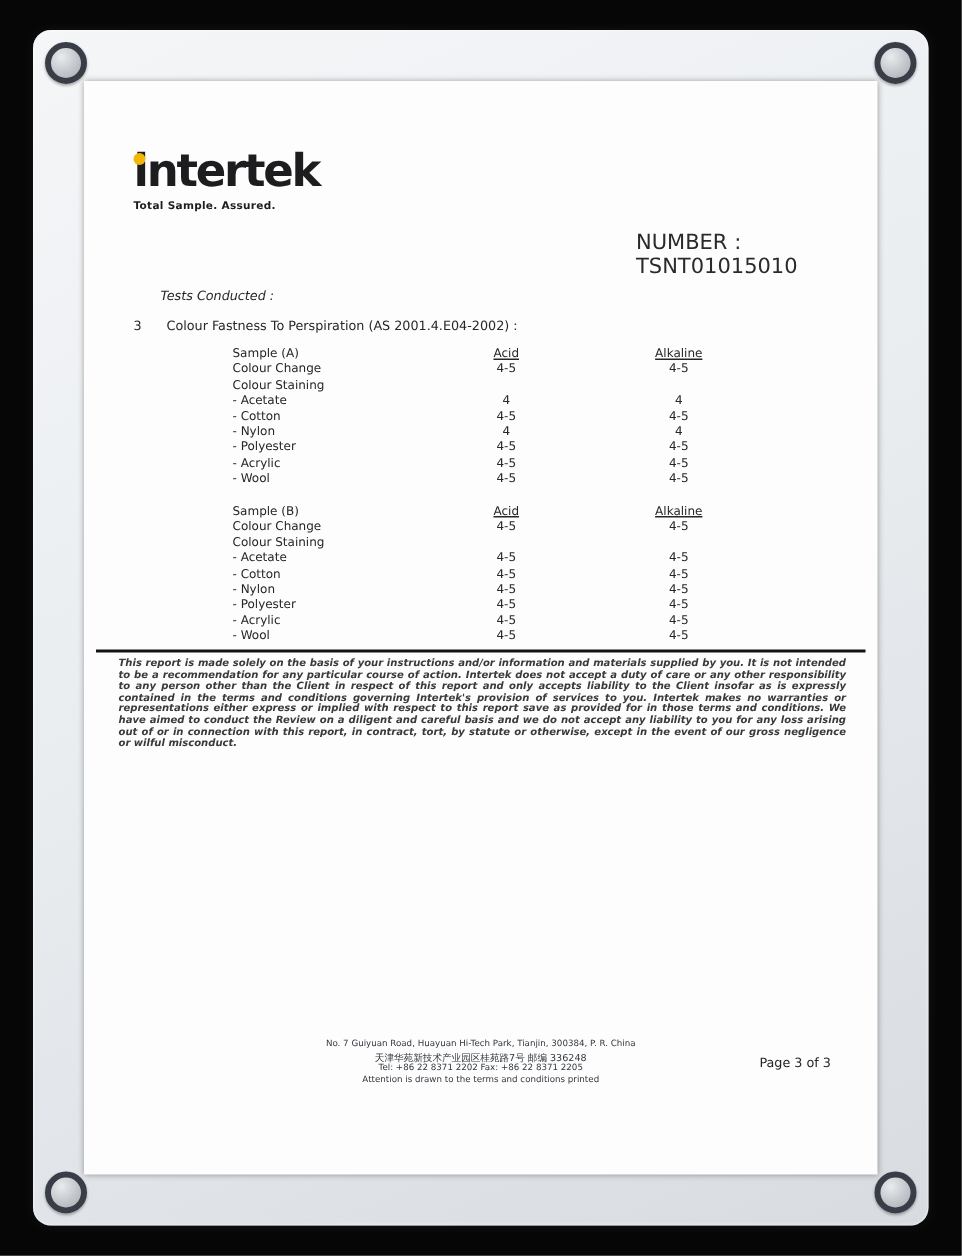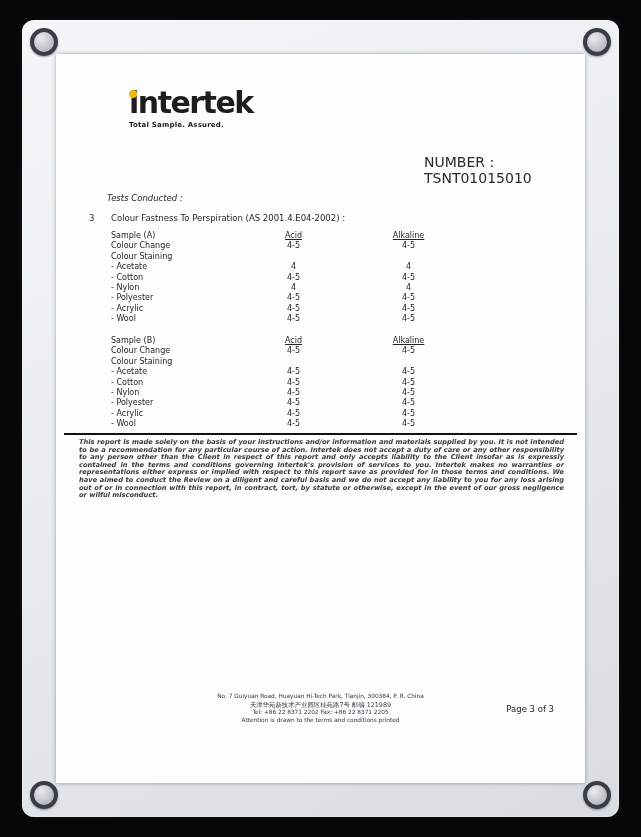--- a/index.html
+++ b/index.html
@@ -18,38 +18,38 @@
   .grommet.tl { left:8px;  top:8px; }
   .grommet.tr { right:8px; top:8px; }
   .grommet.bl { left:8px;  bottom:8px; }
   .grommet.br { right:8px; bottom:8px; }
 
   .page { position:absolute; left:34px; top:34px; width:529px; height:729px;
           background:#fdfdfd; box-shadow:0 0 4px rgba(0,0,0,0.35);
           color:#262626; }
 
   
-  .logo { position:absolute; left:33px; top:34px;margin-left:40px; }
+  .logo { position:absolute; left:33px; top:46px; }
   .wordmark { position:relative; font-size:30px; font-weight:bold; letter-spacing:-1.5px;
               color:#1d1d1f; line-height:30px; }
   .logo-dot { position:absolute; left:0px; top:2px; width:8px; height:8px;
               border-radius:50%; background:#f2b705; }
   .tagline { font-size:7px; font-weight:bold; color:#1d1d1f; margin-top:3px; letter-spacing:0.2px; }
 
   .number-line { position:absolute; left:368px; top:100px; font-size:14px; color:#2a2a2a; }
 
   .tests-conducted { position:absolute; left:51px; top:139px; font-size:8.5px;font-style:italic; }
 
   .section-row { position:absolute; left:33px; top:159px; font-size:8.5px; display:flex; }
   .section-no { width:22px; }
 
   .test-table { position:absolute; left:0; width:100%; padding-left:55px; }
   .table-a { top:177px; }
   .table-b { top:282px; }
-  .trow { display:flex; font-size:8px; line-height:10.4px; }
+  .trow { display:flex; font-size:8px; line-height:10.4px;margin-left:44px; }
   .tlabel { flex:0 0 125px; }
   .tcol { flex:0 0 115px; text-align:center; }
   .thead .tcol { text-decoration:underline; }
 
   .rule { position:absolute; left:8px; top:379px; width:513px; height:2px; background:#121212; }
 
   .disclaimer { position:absolute; left:23px; top:385px; width:485px;
                 font-size:6.7px; line-height:7.6px; font-style:italic;
                 text-align:justify; color:#3a3a3a;font-weight:bold; }
 
@@ -185,19 +185,19 @@
     </div>
 
     <div class="rule"></div>
 
     <div class="disclaimer">This report is made solely on the basis of your instructions and/or information and materials supplied by you. It is not intended to be a recommendation for any particular course of action. Intertek does not accept a duty of care or any other responsibility to any person other than the Client in respect of this report and only accepts liability to the Client insofar as is expressly contained in the terms and conditions governing Intertek's provision of services to you. Intertek makes no warranties or representations either express or implied with respect to this report save as provided for in those terms and conditions. We have aimed to conduct the Review on a diligent and careful basis and we do not accept any liability to you for any loss arising out of or in connection with this report, in contract, tort, by statute or otherwise, except in the event of our gross negligence or wilful misconduct.</div>
 
     <div class="page-indicator">Page 3 of 3</div>
 
     <div class="footer">
       <div class="fline">No. 7 Guiyuan Road, Huayuan Hi-Tech Park, Tianjin, 300384, P. R. China</div>
-      <div class="fline cn">天津华苑新技术产业园区桂苑路7号  邮编 121989</div>
+      <div class="fline cn">天津华苑新技术产业园区桂苑路7号  邮编 336248</div>
       <div class="fline">Tel: +86 22 8371 2202    Fax: +86 22 8371 2205</div>
       <div class="fline">Attention is drawn to the terms and conditions printed</div>
     </div>
 
   </div>
 </div>
 
 </body></html>

